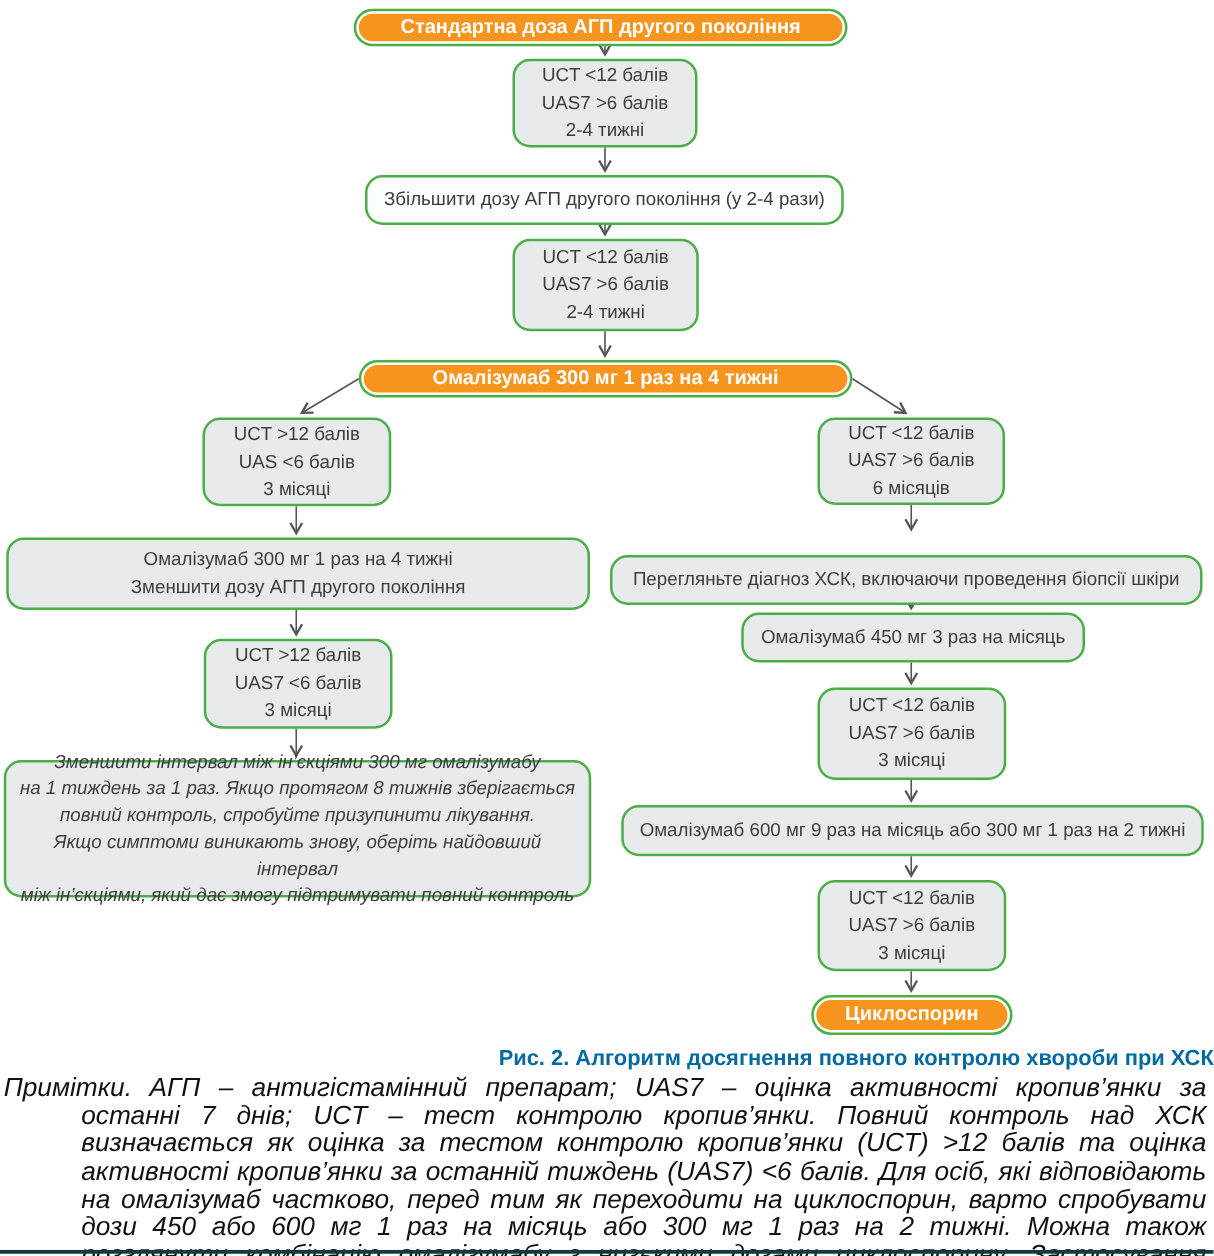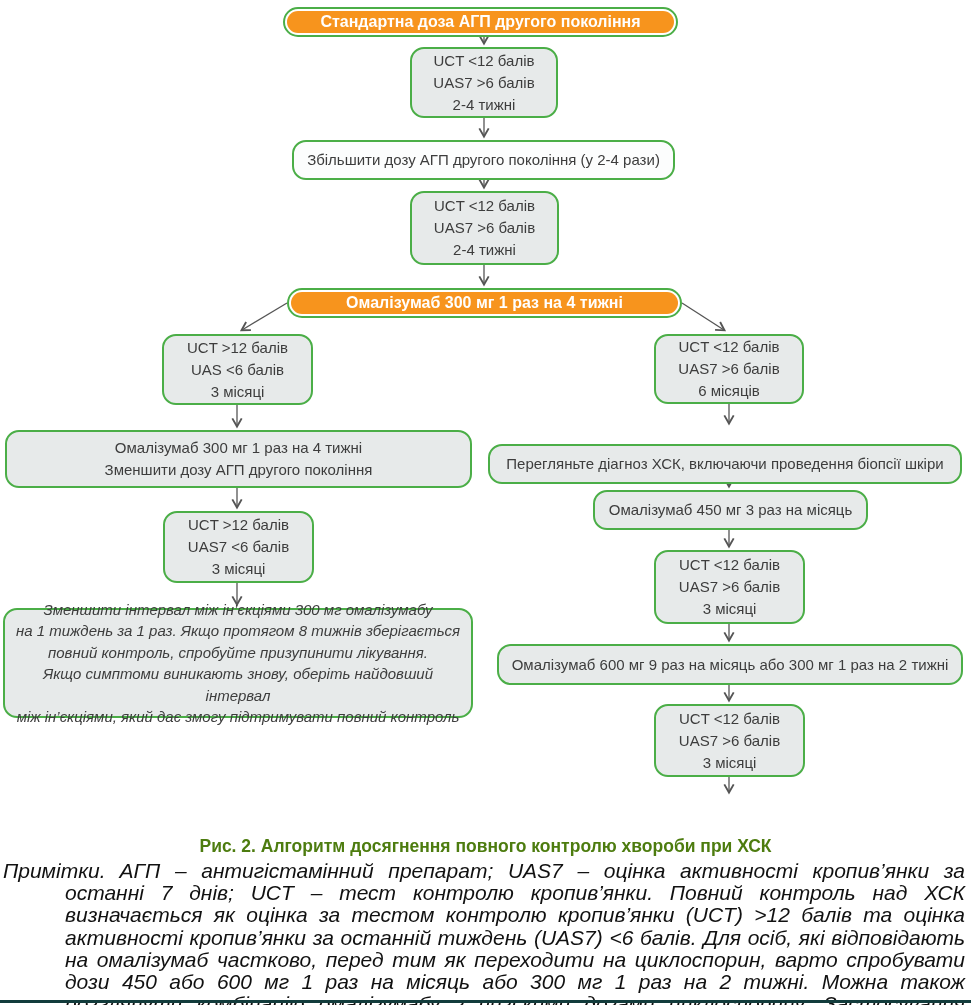--- a/index.html
+++ b/index.html
@@ -61,24 +61,24 @@
     display: flex;
     align-items: center;
     justify-content: center;
     text-align: center;
     white-space: nowrap;
   }
   .caption {
     position: absolute;
     left: 0; top: 836px;
     width: 971px;
-    text-align: center;
+    text-align: right;
     font-weight: bold;
     font-size: 17.5px;
-    color: #4d7c0f;
+    color: #0369a1;
   }
   .notes {
     position: absolute;
     left: 3px; top: 860px;
     width: 962px;
     font-style: italic;
     font-size: 21px;
     line-height: 22.2px;
     color: #111111;
     text-align: justify;
@@ -170,20 +170,23 @@
     <div class="node" style="left:654px;top:550px;width:151px;height:74px">UCT &lt;12 балів
 UAS7 &gt;6 балів
 3 місяці</div>
 
     <div class="node" style="left:497px;top:644px;width:466px;height:41px">Омалізумаб 600 мг 9 раз на місяць або 300 мг 1 раз на 2 тижні</div>
 
     <div class="node" style="left:654px;top:704px;width:151px;height:73px">UCT &lt;12 балів
 UAS7 &gt;6 балів
 3 місяці</div>
 
+    <div class="pill" style="left:649px;top:796px;width:161px;height:32px">
+      <div class="pill-inner">Циклоспорин</div>
+    </div>
 
   </div>
 
   <div class="caption">Рис. 2. Алгоритм досягнення повного контролю хвороби при ХСК</div>
 
   <div class="notes"><span class="notes-label">Примітки.</span><span>АГП – антигістамінний препарат; UAS7 – оцінка активності кропив’янки за останні 7 днів; UCT – тест контролю кропив’янки. Повний контроль над ХСК визначається як оцінка за тестом контролю кропив’янки (UCT) &gt;12 балів та оцінка активності кропив’янки за останній тиждень (UAS7) &lt;6 балів. Для осіб, які відповідають на омалізумаб частково, перед тим як переходити на циклоспорин, варто спробувати дози 450 або 600 мг 1 раз на місяць або 300 мг 1 раз на 2 тижні. Можна також розглянути комбінацію омалізумабу з низькими дозами циклоспорину. Застосування циклоспорину потребує моніторування артеріального тиску та функції нирок 1 раз на 4-6 тижнів.</span></div>
 
   <div class="bottom-rule"></div>
 </div>
 

